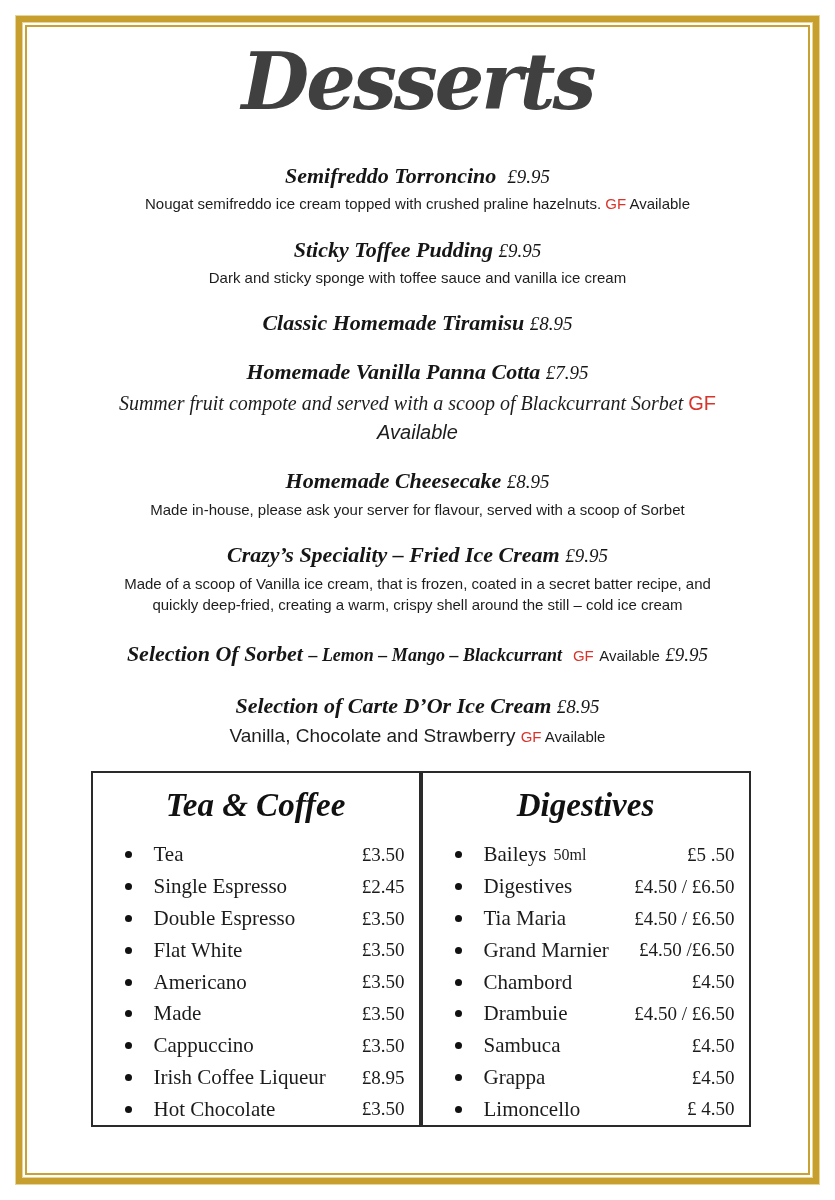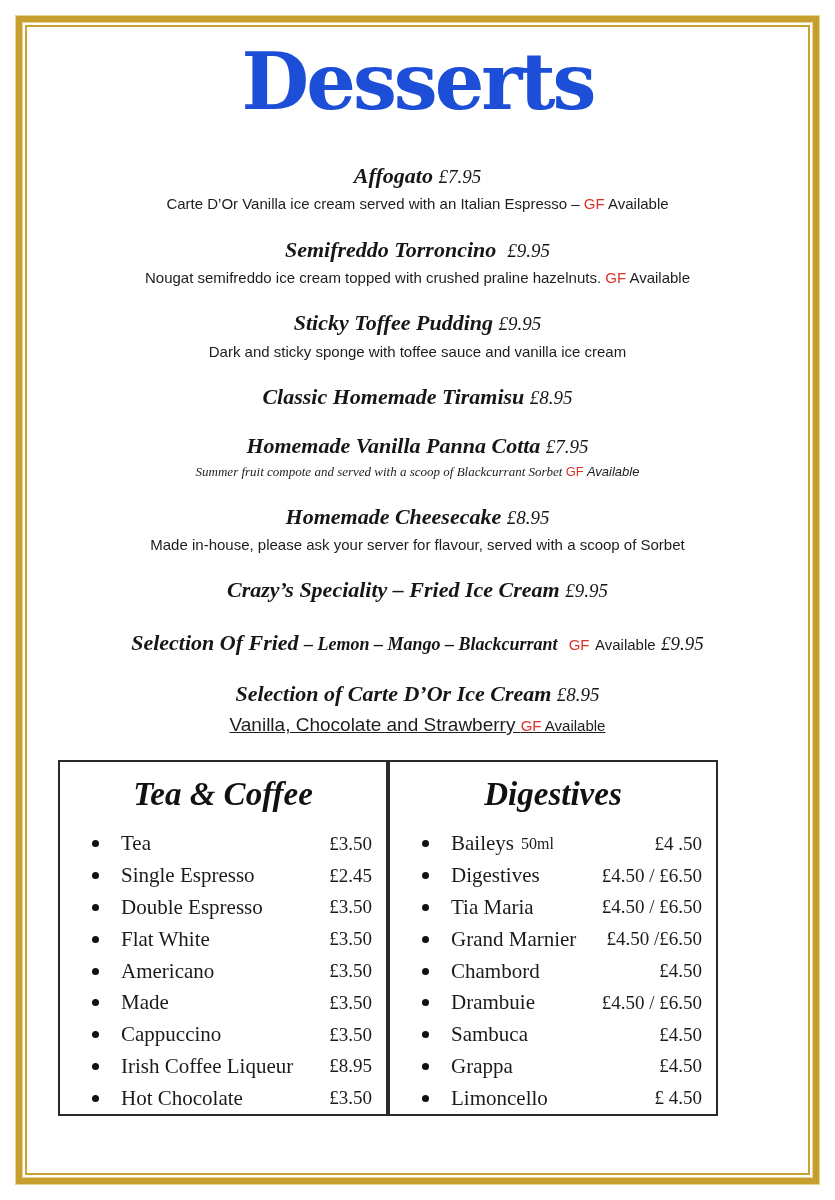--- a/index.html
+++ b/index.html
@@ -16,45 +16,45 @@
   }
   .frame-inner {
     position:absolute; inset:25px; border:2px solid #c9a233;
     pointer-events:none;
   }
   .content {
     position:relative; padding:26px 46px 0; text-align:center;
     box-sizing:border-box; height:100%;
   }
   .title {
-    font-family:"DejaVu Serif", serif; font-weight:bold;
+    font-family:"DejaVu Serif", serif; font-style:italic; font-weight:bold;
     font-size:78px; line-height:1.28; margin:6px 0 30px; letter-spacing:-3px;
-    color:#1d4ed8;
+    color:#404040;
   }
   .menu-item { margin-bottom:21px; }
   .item-head {
     font-size:22px; font-weight:bold; font-style:italic; margin:0 0 4px;
     line-height:1.25; color:#161616;
   }
   .price { font-weight:normal; font-style:italic; font-size:19px; }
   .desc  {
     font-family:"Liberation Sans", sans-serif; font-size:15px;
     line-height:1.42; margin:0 auto; max-width:636px; color:#1d1d1d;
   }
-  .desc-serif { font-family:"Liberation Serif", serif; font-style:italic; font-size:13px; }
-  .desc-big   { font-size:19px;text-decoration:underline; }
+  .desc-serif { font-family:"Liberation Serif", serif; font-style:italic; font-size:20px; }
+  .desc-big   { font-size:19px; }
   .gf {
     color:#d9342b; font-family:"Liberation Sans", sans-serif;
     font-style:normal; font-weight:normal;
   }
   .item-head .gf, .item-head .avail { font-size:15px; font-weight:normal; font-style:normal; }
   .avail { font-family:"Liberation Sans", sans-serif; color:#1d1d1d; }
   .item-subname { font-size:18px;text-align:right; }
   .boxes-row {
-    display:flex; justify-content:flex-start; text-align:left;
+    display:flex; justify-content:center; text-align:left;
     margin-top:12px; padding:0 6px 0 12px;
   }
   .box {
     width:330px; height:356px; border:2px solid #2a2a2a;
     box-sizing:border-box; padding-top:8px; background:#fff;
   }
   .box-title {
     text-align:center; font-size:33px; font-weight:bold; font-style:italic;
     margin:6px 0 15px; color:#111;
   }
@@ -68,24 +68,20 @@
 </head>
 <body>
 
 <div class="frame-outer"></div>
 <div class="frame-inner"></div>
 
 <div class="content">
 
   <h1 class="title">Desserts</h1>
 
-  <div class="menu-item">
-    <h2 class="item-head"><span class="item-name">Affogato</span> <span class="price">£7.95</span></h2>
-    <p class="desc"><span>Carte D’Or Vanilla ice cream served with an Italian Espresso – </span><span class="gf">GF</span><span> Available</span></p>
-  </div>
 
   <div class="menu-item">
     <h2 class="item-head"><span class="item-name">Semifreddo Torroncino</span>&nbsp; <span class="price">£9.95</span></h2>
     <p class="desc"><span>Nougat semifreddo ice cream topped with crushed praline hazelnuts. </span><span class="gf">GF</span><span> Available</span></p>
   </div>
 
   <div class="menu-item">
     <h2 class="item-head"><span class="item-name">Sticky Toffee Pudding</span> <span class="price">£9.95</span></h2>
     <p class="desc"><span>Dark and sticky sponge with toffee sauce and vanilla ice cream</span></p>
   </div>
@@ -99,24 +95,25 @@
     <p class="desc desc-serif"><span>Summer fruit compote and served with a scoop of Blackcurrant Sorbet </span><span class="gf">GF</span><span class="avail"> Available</span></p>
   </div>
 
   <div class="menu-item">
     <h2 class="item-head"><span class="item-name">Homemade Cheesecake</span> <span class="price">£8.95</span></h2>
     <p class="desc"><span>Made in-house, please ask your server for flavour, served with a scoop of Sorbet</span></p>
   </div>
 
   <div class="menu-item">
     <h2 class="item-head"><span class="item-name">Crazy’s Speciality – Fried Ice Cream</span> <span class="price">£9.95</span></h2>
+    <p class="desc"><span>Made of a scoop of Vanilla ice cream, that is frozen, coated in a secret batter recipe, and quickly deep-fried, creating a warm, crispy shell around the still – cold ice cream</span></p>
   </div>
 
   <div class="menu-item" style="margin-top:25px; margin-bottom:24px;">
-    <h2 class="item-head"><span class="item-name">Selection Of Fried</span> <span class="item-subname">– Lemon – Mango – Blackcurrant</span>&nbsp; <span class="gf">GF</span> <span class="avail">Available</span> <span class="price">£9.95</span></h2>
+    <h2 class="item-head"><span class="item-name">Selection Of Sorbet</span> <span class="item-subname">– Lemon – Mango – Blackcurrant</span>&nbsp; <span class="gf">GF</span> <span class="avail">Available</span> <span class="price">£9.95</span></h2>
   </div>
 
   <div class="menu-item">
     <h2 class="item-head"><span class="item-name">Selection of Carte D’Or Ice Cream</span> <span class="price">£8.95</span></h2>
     <p class="desc desc-big"><span>Vanilla, Chocolate and Strawberry </span><span class="gf" style="font-size:15px;">GF</span><span style="font-size:15px;"> Available</span></p>
   </div>
 
   <div class="boxes-row">
 
     <div class="box">
@@ -170,21 +167,21 @@
       </ul>
     </div>
 
     <div class="box">
       <h2 class="box-title">Digestives</h2>
       <ul class="box-list">
         <li class="box-row">
             <span class="bullet"></span>
             <span class="row-name">Baileys</span>
             <span class="row-note">50ml</span>
-            <span class="row-price">£4 .50</span>
+            <span class="row-price">£5 .50</span>
           </li>
         <li class="box-row">
             <span class="bullet"></span>
             <span class="row-name">Digestives</span>
             <span class="row-price">£4.50 / £6.50</span>
           </li>
         <li class="box-row">
             <span class="bullet"></span>
             <span class="row-name">Tia Maria</span>
             <span class="row-price">£4.50 / £6.50</span>

